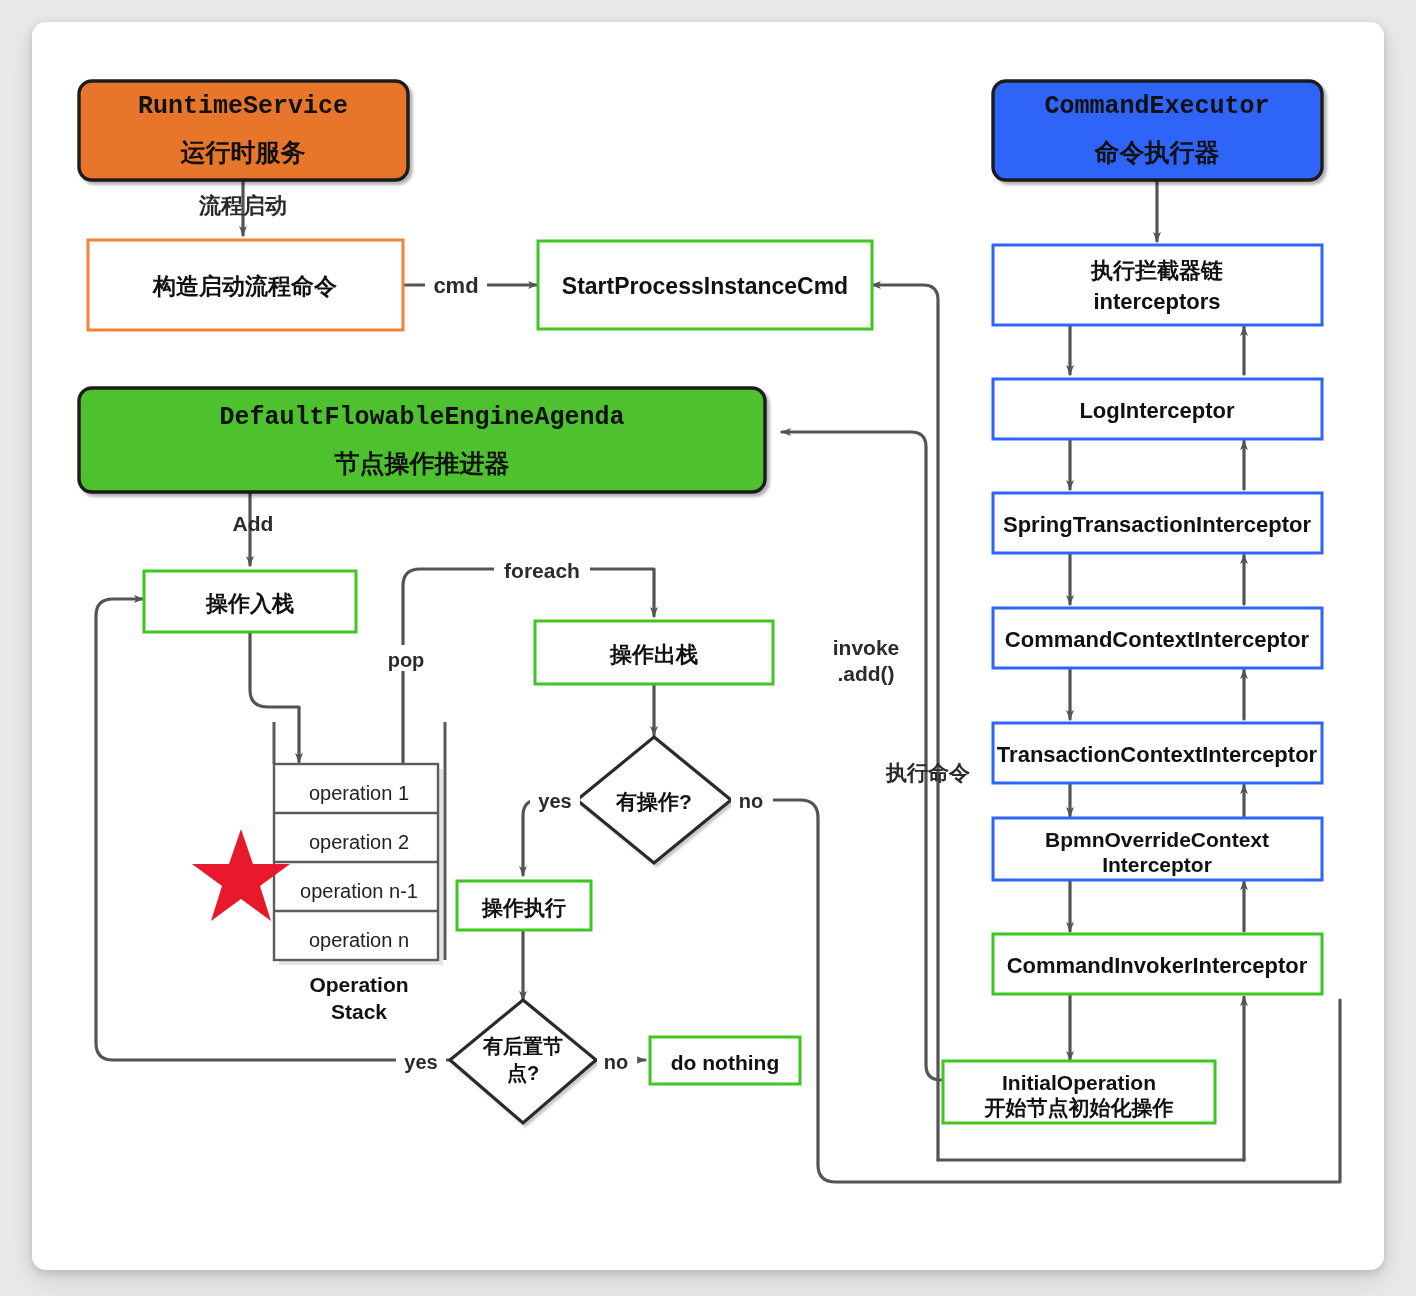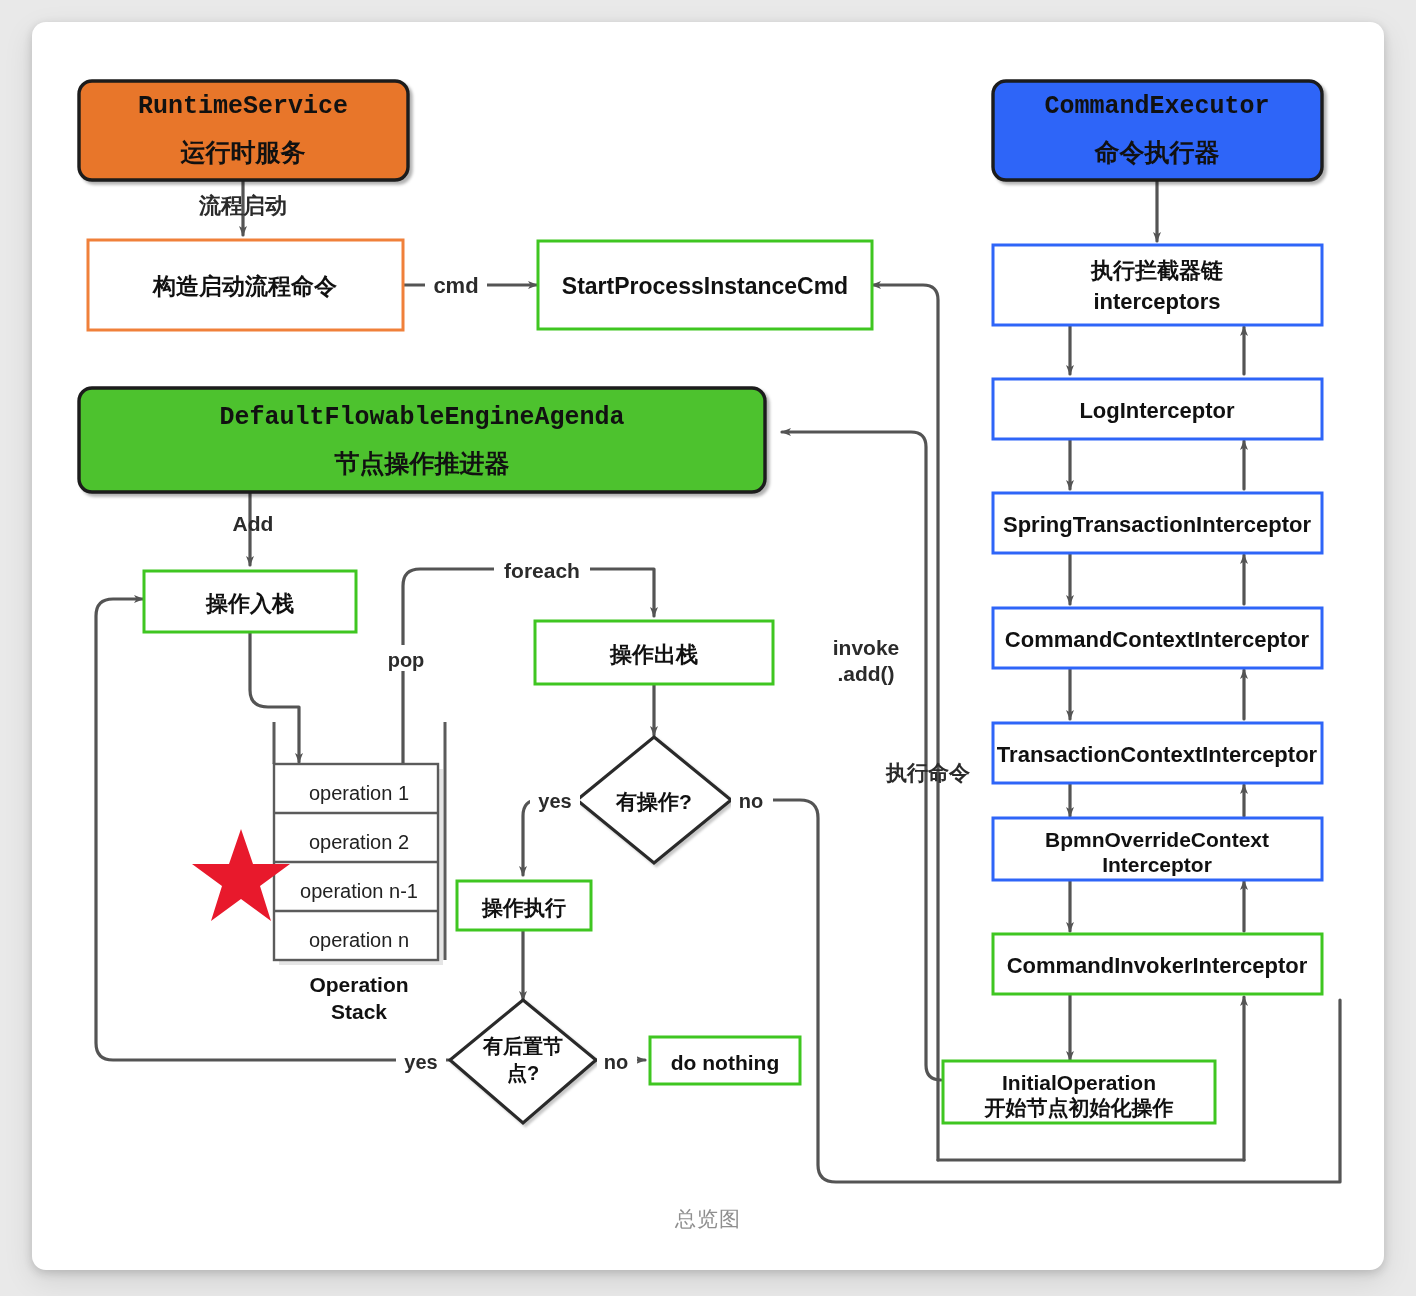--- a/index.html
+++ b/index.html
@@ -231,14 +231,13 @@
     <rect x="396" y="1048" width="50" height="26" fill="#fff"></rect>
     <text x="421" y="1069" text-anchor="middle" font-size="20">yes</text>
     <rect x="597" y="1048" width="40" height="26" fill="#fff"></rect>
     <text x="616" y="1069" text-anchor="middle" font-size="20">no</text>
     <text x="866" y="655" text-anchor="middle" font-size="21">invoke</text>
     <text x="866" y="681" text-anchor="middle" font-size="21">.add()</text>
     <text x="928" y="780" text-anchor="middle" font-size="21">执行命令</text>
   </g>
 </svg>
 
-<div class="caption">总览图</div>
 </div>
 
 </body></html>

